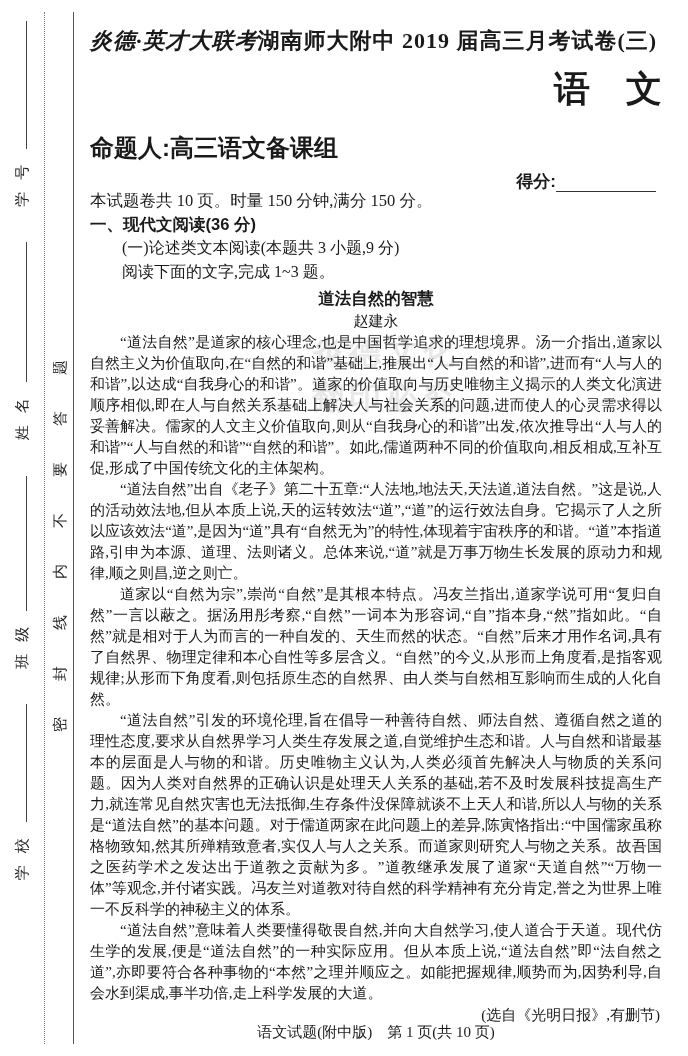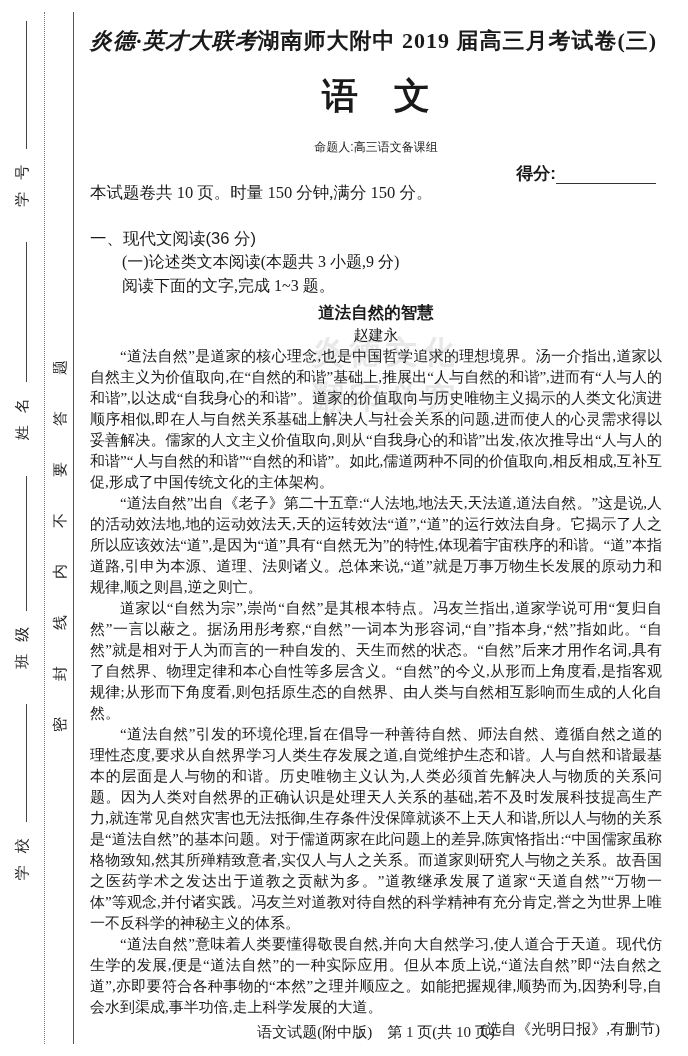--- a/index.html
+++ b/index.html
@@ -44,41 +44,41 @@
   
   .content{position:absolute;left:90px;top:0;width:572px;z-index:1;}
   .exam-header-line{
     margin-top:26px;
     font-size:22px;font-weight:bold;letter-spacing:1px;
     white-space:nowrap;
   }
   .exam-series{font-style:italic;font-family:"Liberation Serif", serif;}
   .exam-title{font-family:"Liberation Serif", serif;}
   .subject-title{
-    margin-top:16px;text-align:center;
+    margin-top:9px;text-align:right;
     font-family:Liberation Mono, monospace;
     font-size:36px;font-weight:bold;
   }
   .setter-line{
-    margin-top:18px;text-align:center;
+    margin-top:18px;text-align:left;
     font-family:"Liberation Sans", sans-serif;
-    font-size:12px;font-weight:normal;
+    font-size:24px;font-weight:bold;
   }
   .score-row{
     margin-top:4px;height:24px;
     display:flex;justify-content:flex-end;align-items:flex-end;
     padding-right:6px;
   }
   .score-label{font-family:"Liberation Sans", sans-serif;font-size:17px;font-weight:bold;line-height:20px;}
   .score-blank{display:inline-block;width:100px;height:18px;border-bottom:1px solid #333;}
   .paper-info{margin-top:-2px;font-size:16.5px;}
   .section-heading{
-    margin-top:24px;
+    margin-top:2px;
     font-family:"Liberation Sans", sans-serif;
-    font-size:16.5px;font-weight:normal;
+    font-size:16.5px;font-weight:bold;
   }
   .section-subheading,.reading-instruction{
     font-size:16px;line-height:24px;text-indent:2em;font-family:Liberation Serif, serif;
   }
   .article-title{
     margin-top:4px;text-align:center;
     font-family:Liberation Serif, serif;
     font-size:16.5px;font-weight:bold;
   }
   .article-author{text-align:center;font-size:15px;line-height:22px;}
@@ -137,21 +137,21 @@
 
     <div class="section-heading">一、现代文阅读(36 分)</div>
     <div class="section-subheading">(一)论述类文本阅读(本题共 3 小题,9 分)</div>
     <div class="reading-instruction">阅读下面的文字,完成 1~3 题。</div>
 
     <div class="article-title">道法自然的智慧</div>
     <div class="article-author">赵建永</div>
 
     <div class="article-body">
       <p>“道法自然”是道家的核心理念,也是中国哲学追求的理想境界。汤一介指出,道家以自然主义为价值取向,在“自然的和谐”基础上,推展出“人与自然的和谐”,进而有“人与人的和谐”,以达成“自我身心的和谐”。道家的价值取向与历史唯物主义揭示的人类文化演进顺序相似,即在人与自然关系基础上解决人与社会关系的问题,进而使人的心灵需求得以妥善解决。儒家的人文主义价值取向,则从“自我身心的和谐”出发,依次推导出“人与人的和谐”“人与自然的和谐”“自然的和谐”。如此,儒道两种不同的价值取向,相反相成,互补互促,形成了中国传统文化的主体架构。</p>
-      <p>“道法自然”出自《老子》第二十五章:“人法地,地法天,天法道,道法自然。”这是说,人的活动效法地,地的运动效法天,天的运转效法“道”,“道”的运行效法自身。它揭示了人之所以应该效法“道”,是因为“道”具有“自然无为”的特性,体现着宇宙秩序的和谐。“道”本指道路,引申为本源、道理、法则诸义。总体来说,“道”就是万事万物生长发展的原动力和规律,顺之则昌,逆之则亡。</p>
+      <p>“道法自然”出自《老子》第二十五章:“人法地,地法天,天法道,道法自然。”这是说,人的活动效法地,但从本质上说,天的运转效法“道”,“道”的运行效法自身。它揭示了人之所以应该效法“道”,是因为“道”具有“自然无为”的特性,体现着宇宙秩序的和谐。“道”本指道路,引申为本源、道理、法则诸义。总体来说,“道”就是万事万物生长发展的原动力和规律,顺之则昌,逆之则亡。</p>
       <p>道家以“自然为宗”,崇尚“自然”是其根本特点。冯友兰指出,道家学说可用“复归自然”一言以蔽之。据汤用彤考察,“自然”一词本为形容词,“自”指本身,“然”指如此。“自然”就是相对于人为而言的一种自发的、天生而然的状态。“自然”后来才用作名词,具有了自然界、物理定律和本心自性等多层含义。“自然”的今义,从形而上角度看,是指客观规律;从形而下角度看,则包括原生态的自然界、由人类与自然相互影响而生成的人化自然。</p>
       <p>“道法自然”引发的环境伦理,旨在倡导一种善待自然、师法自然、遵循自然之道的理性态度,要求从自然界学习人类生存发展之道,自觉维护生态和谐。人与自然和谐最基本的层面是人与物的和谐。历史唯物主义认为,人类必须首先解决人与物质的关系问题。因为人类对自然界的正确认识是处理天人关系的基础,若不及时发展科技提高生产力,就连常见自然灾害也无法抵御,生存条件没保障就谈不上天人和谐,所以人与物的关系是“道法自然”的基本问题。对于儒道两家在此问题上的差异,陈寅恪指出:“中国儒家虽称格物致知,然其所殚精致意者,实仅人与人之关系。而道家则研究人与物之关系。故吾国之医药学术之发达出于道教之贡献为多。”道教继承发展了道家“天道自然”“万物一体”等观念,并付诸实践。冯友兰对道教对待自然的科学精神有充分肯定,誉之为世界上唯一不反科学的神秘主义的体系。</p>
       <p>“道法自然”意味着人类要懂得敬畏自然,并向大自然学习,使人道合于天道。现代仿生学的发展,便是“道法自然”的一种实际应用。但从本质上说,“道法自然”即“法自然之道”,亦即要符合各种事物的“本然”之理并顺应之。如能把握规律,顺势而为,因势利导,自会水到渠成,事半功倍,走上科学发展的大道。</p>
     </div>
 
     <div class="attribution">(选自《光明日报》,有删节)</div>
 
   </div>
 
   <div class="page-footer">语文试题(附中版)　第 1 页(共 10 页)</div>

